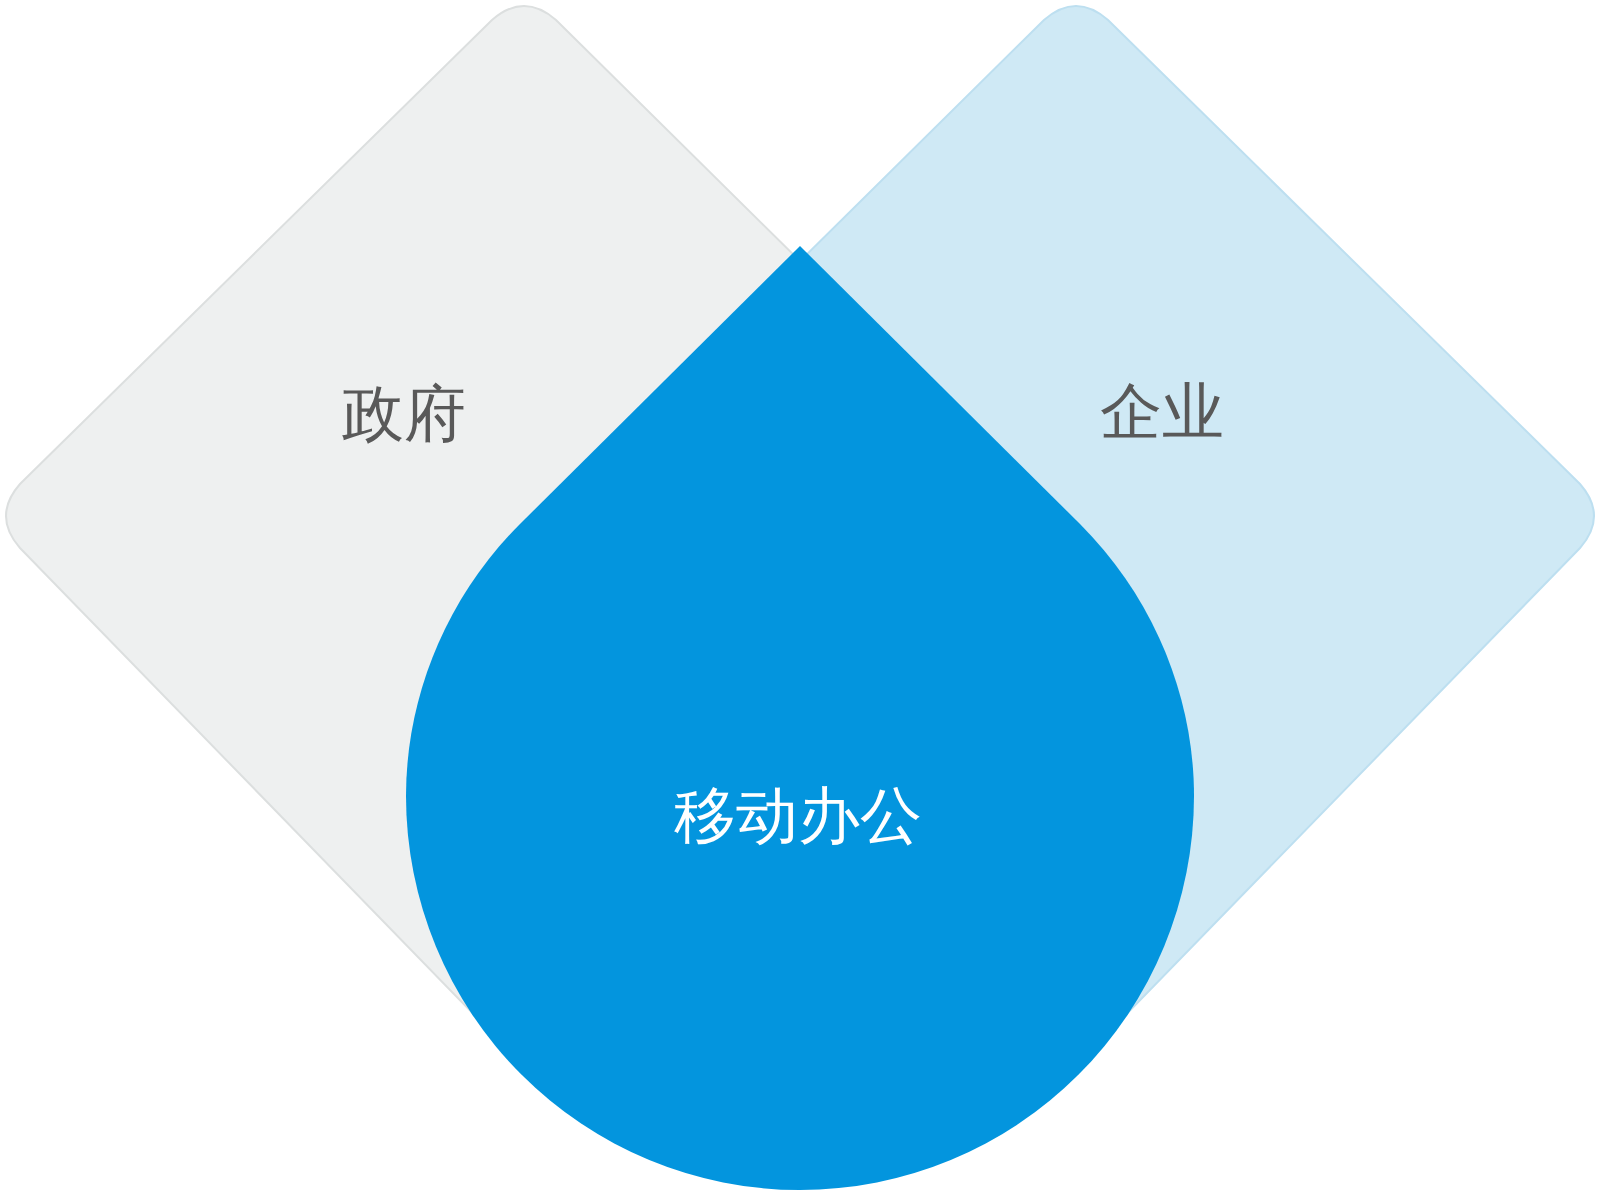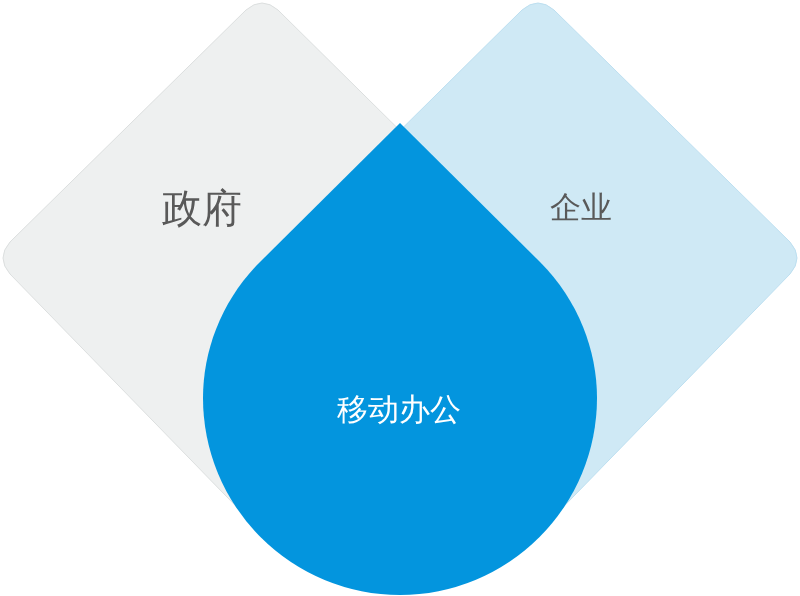--- a/index.html
+++ b/index.html
@@ -22,21 +22,21 @@
     .label {
       position: absolute;
       font-family: "DejaVu Sans", "Liberation Sans", sans-serif;
       white-space: nowrap;
       transform: translate(-50%, -50%);
       line-height: 1;
     }
     .label-left {
       left: 202px;
       top: 208px;
-      font-size: 40px;
+      font-size: 31px;
       color: #595959;
     }
     .label-right {
       left: 581px;
       top: 207px;
       font-size: 31px;
       color: #595959;
     }
     .label-center {
       left: 399px;

